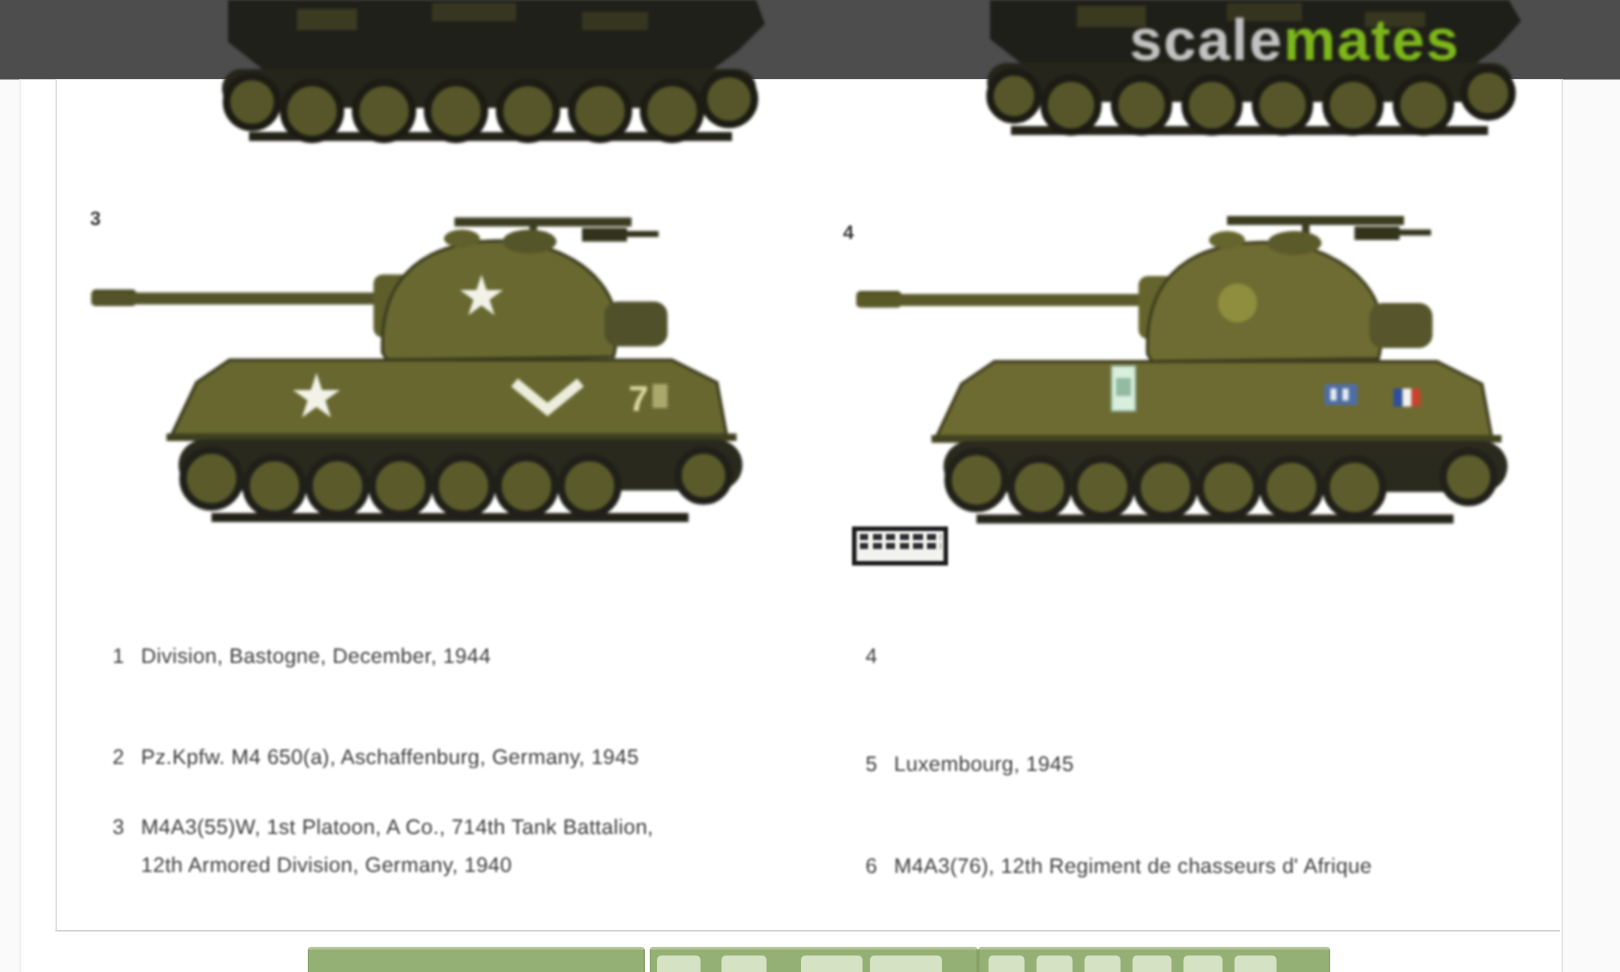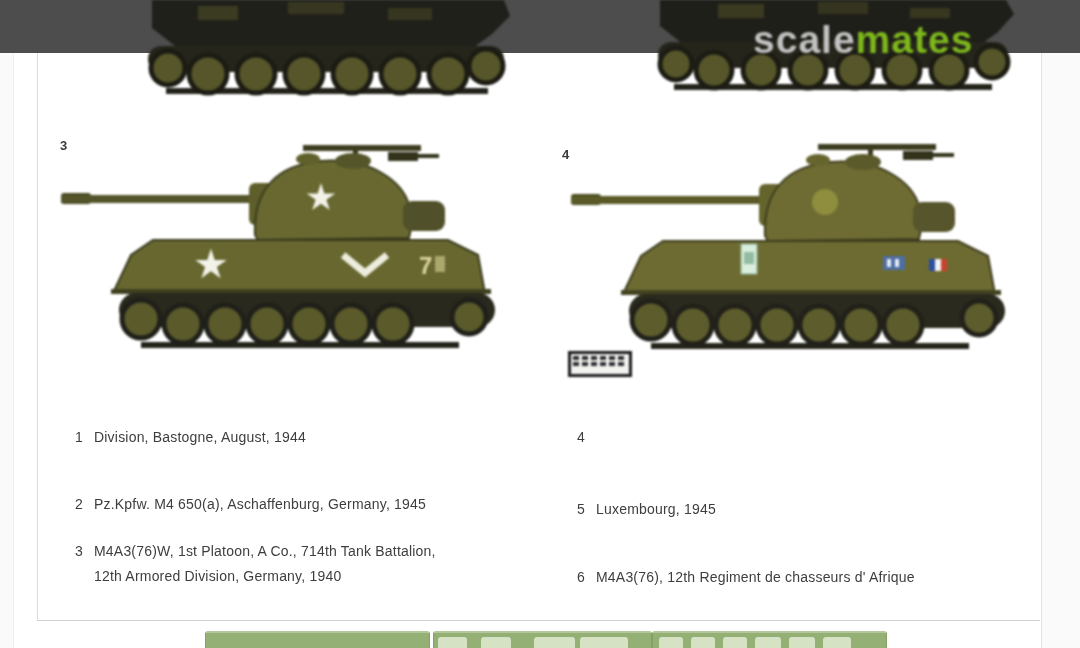--- a/index.html
+++ b/index.html
@@ -14,21 +14,21 @@
   .sheet-frame{position:absolute;left:37px;top:53px;width:1002px;height:567px;background:#ffffff;
         border-left:1px solid #dcdcdc;border-bottom:1px solid #cfcfcf;z-index:3;}
   
   .tank-cut{position:absolute;z-index:5;filter:blur(1.2px);}
   #tank1{left:138px;top:0;width:380px;height:104px;}
   #tank2{left:648px;top:0;width:372px;height:100px;}
   .tank-full{position:absolute;z-index:4;filter:blur(1.1px);}
   #tank3{left:53px;top:143px;width:482px;height:215px;}
   #tank4{left:563px;top:140px;width:482px;height:220px;}
   
-  .watermark{position:absolute;left:753px;top:20px;z-index:6;font-size:39px;font-weight:bold;
+  .watermark{position:absolute;left:753px;top:8px;z-index:6;font-size:39px;font-weight:bold;
              letter-spacing:1px;filter:blur(0.9px);line-height:1;}
   .wm-gray{color:#c2c2c2;}
   .wm-green{color:#7db71c;}
   
   .fig-label{position:absolute;z-index:4;font-size:13px;font-weight:bold;color:#3a3a3a;filter:blur(0.6px);}
   #lab3{left:60px;top:138px;}
   #lab4{left:562px;top:147px;}
   
   .stamp{position:absolute;left:568px;top:351px;width:64px;height:26px;z-index:4;
          background:#f2f2ee;border:3px solid #1b1b1e;box-sizing:border-box;filter:blur(0.8px);}
@@ -182,30 +182,30 @@
     </g>
   </svg>
 
   <div class="stamp">
     <div class="row"></div>
     <div class="row"></div>
   </div>
 
   <div class="cap" style="left:75px;top:425px;">
     <span class="num">1</span>
-    <div>Division, Bastogne, August, 1944</div>
+    <div>Division, Bastogne, December, 1944</div>
   </div>
   <div class="cap" style="left:75px;top:492px;">
     <span class="num">2</span>
     <div>Pz.Kpfw. M4 650(a), Aschaffenburg, Germany, 1945</div>
     <div></div>
   </div>
   <div class="cap" style="left:75px;top:539px;">
     <span class="num">3</span>
-    <div>M4A3(76)W, 1st Platoon, A Co., 714th Tank Battalion,</div>
+    <div>M4A3(55)W, 1st Platoon, A Co., 714th Tank Battalion,</div>
     <div>12th Armored Division, Germany, 1940</div>
   </div>
 
   <div class="cap" style="left:577px;top:425px;">
     <span class="num">4</span>
   </div>
   <div class="cap" style="left:577px;top:497px;">
     <span class="num">5</span>
     <div>Luxembourg, 1945</div>
   </div>

